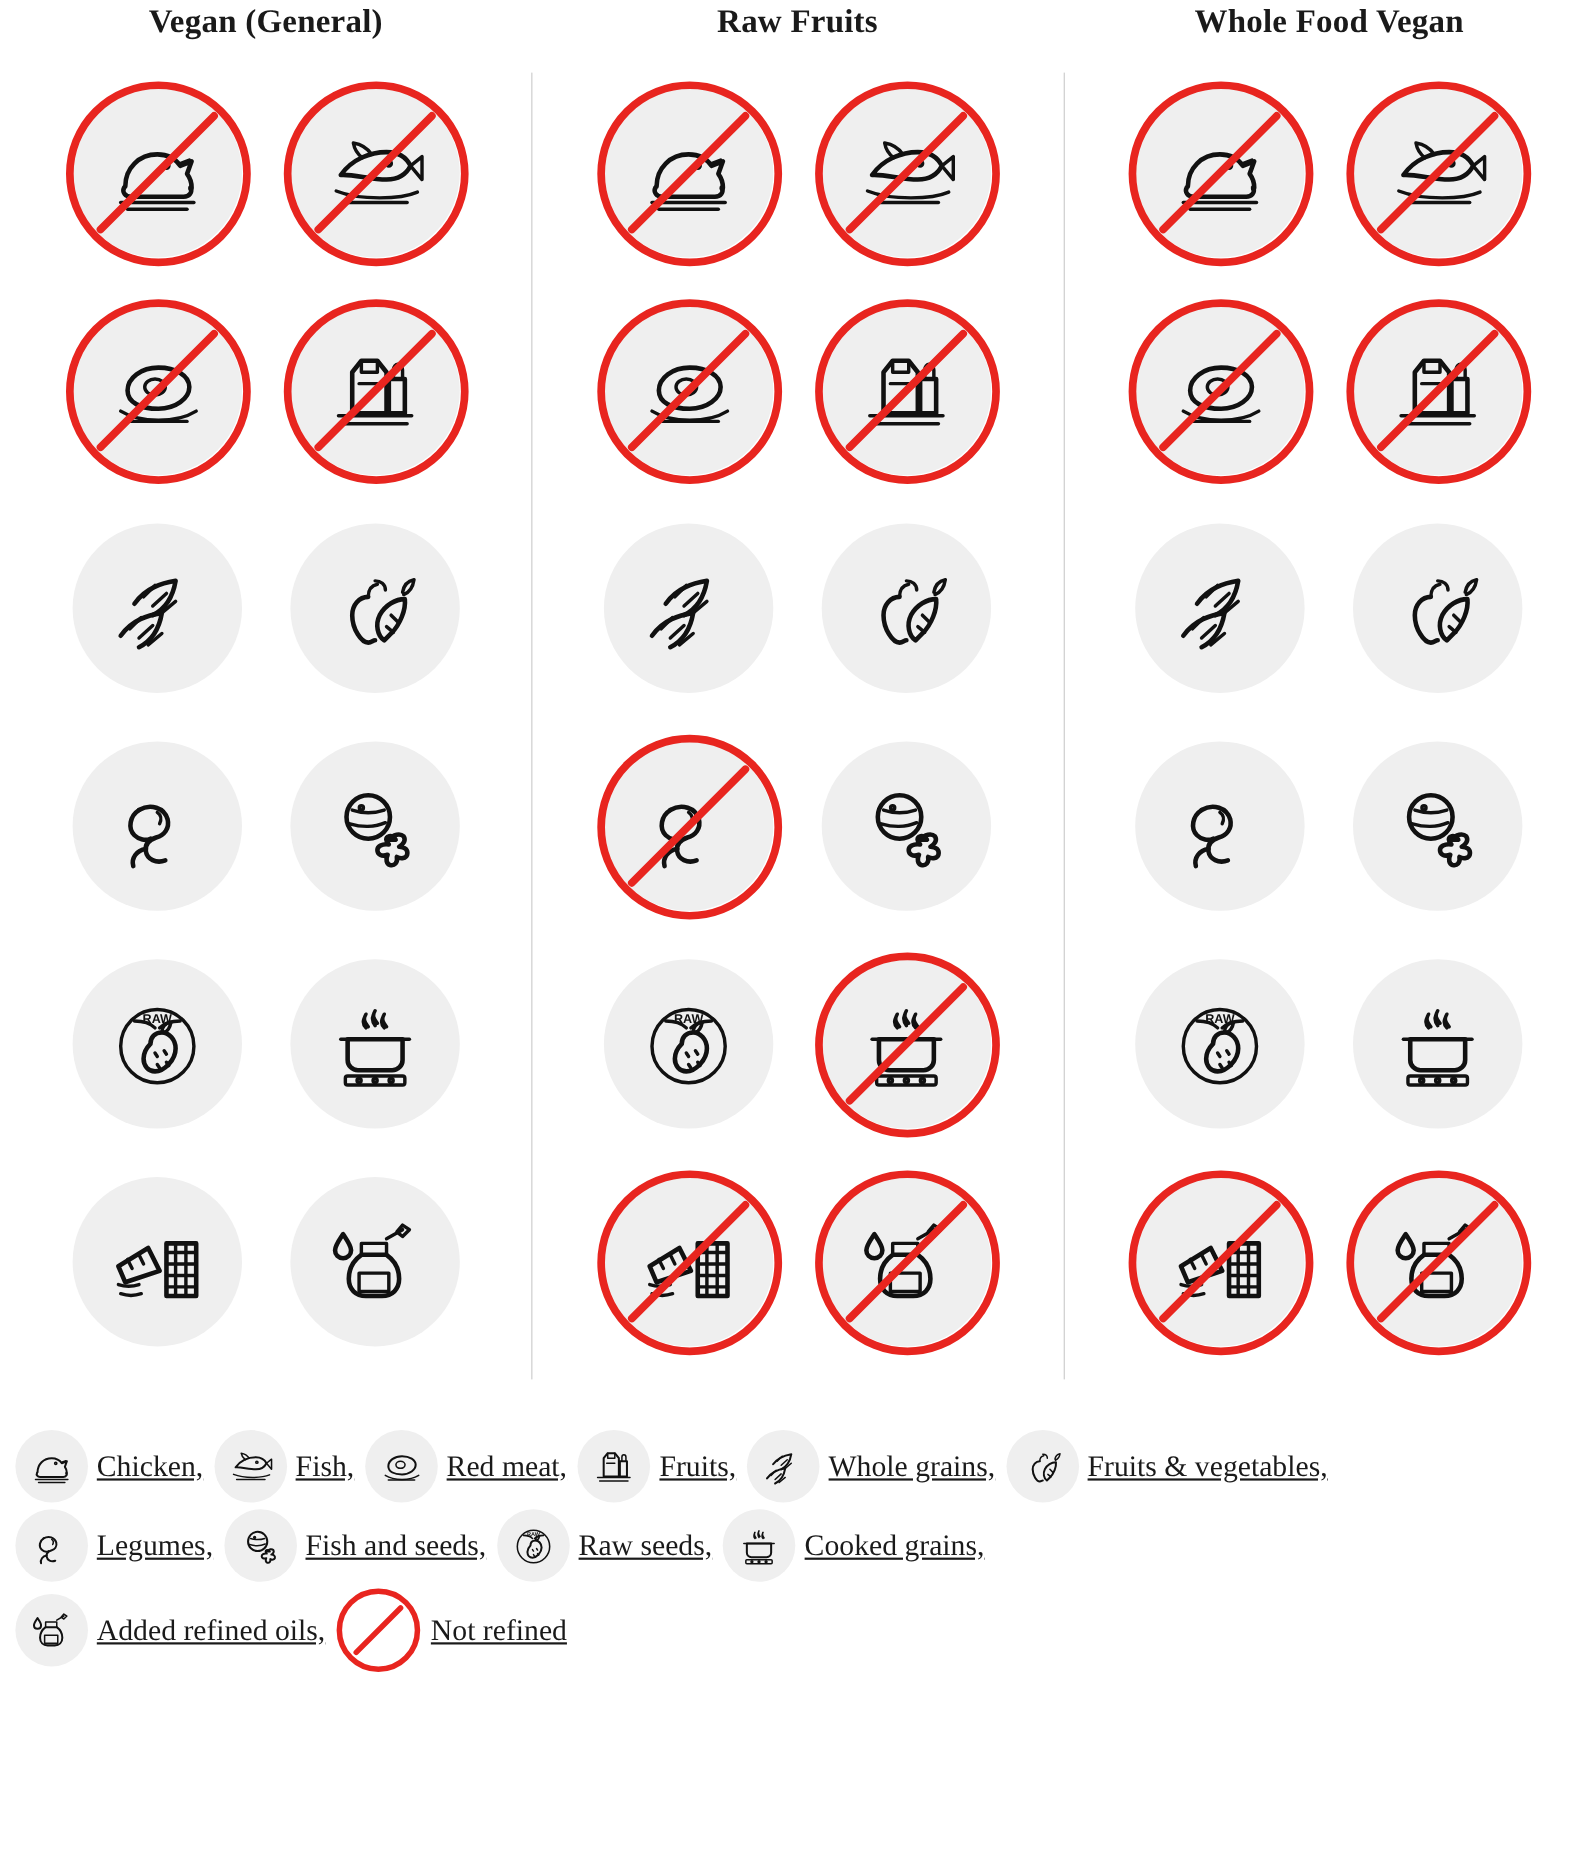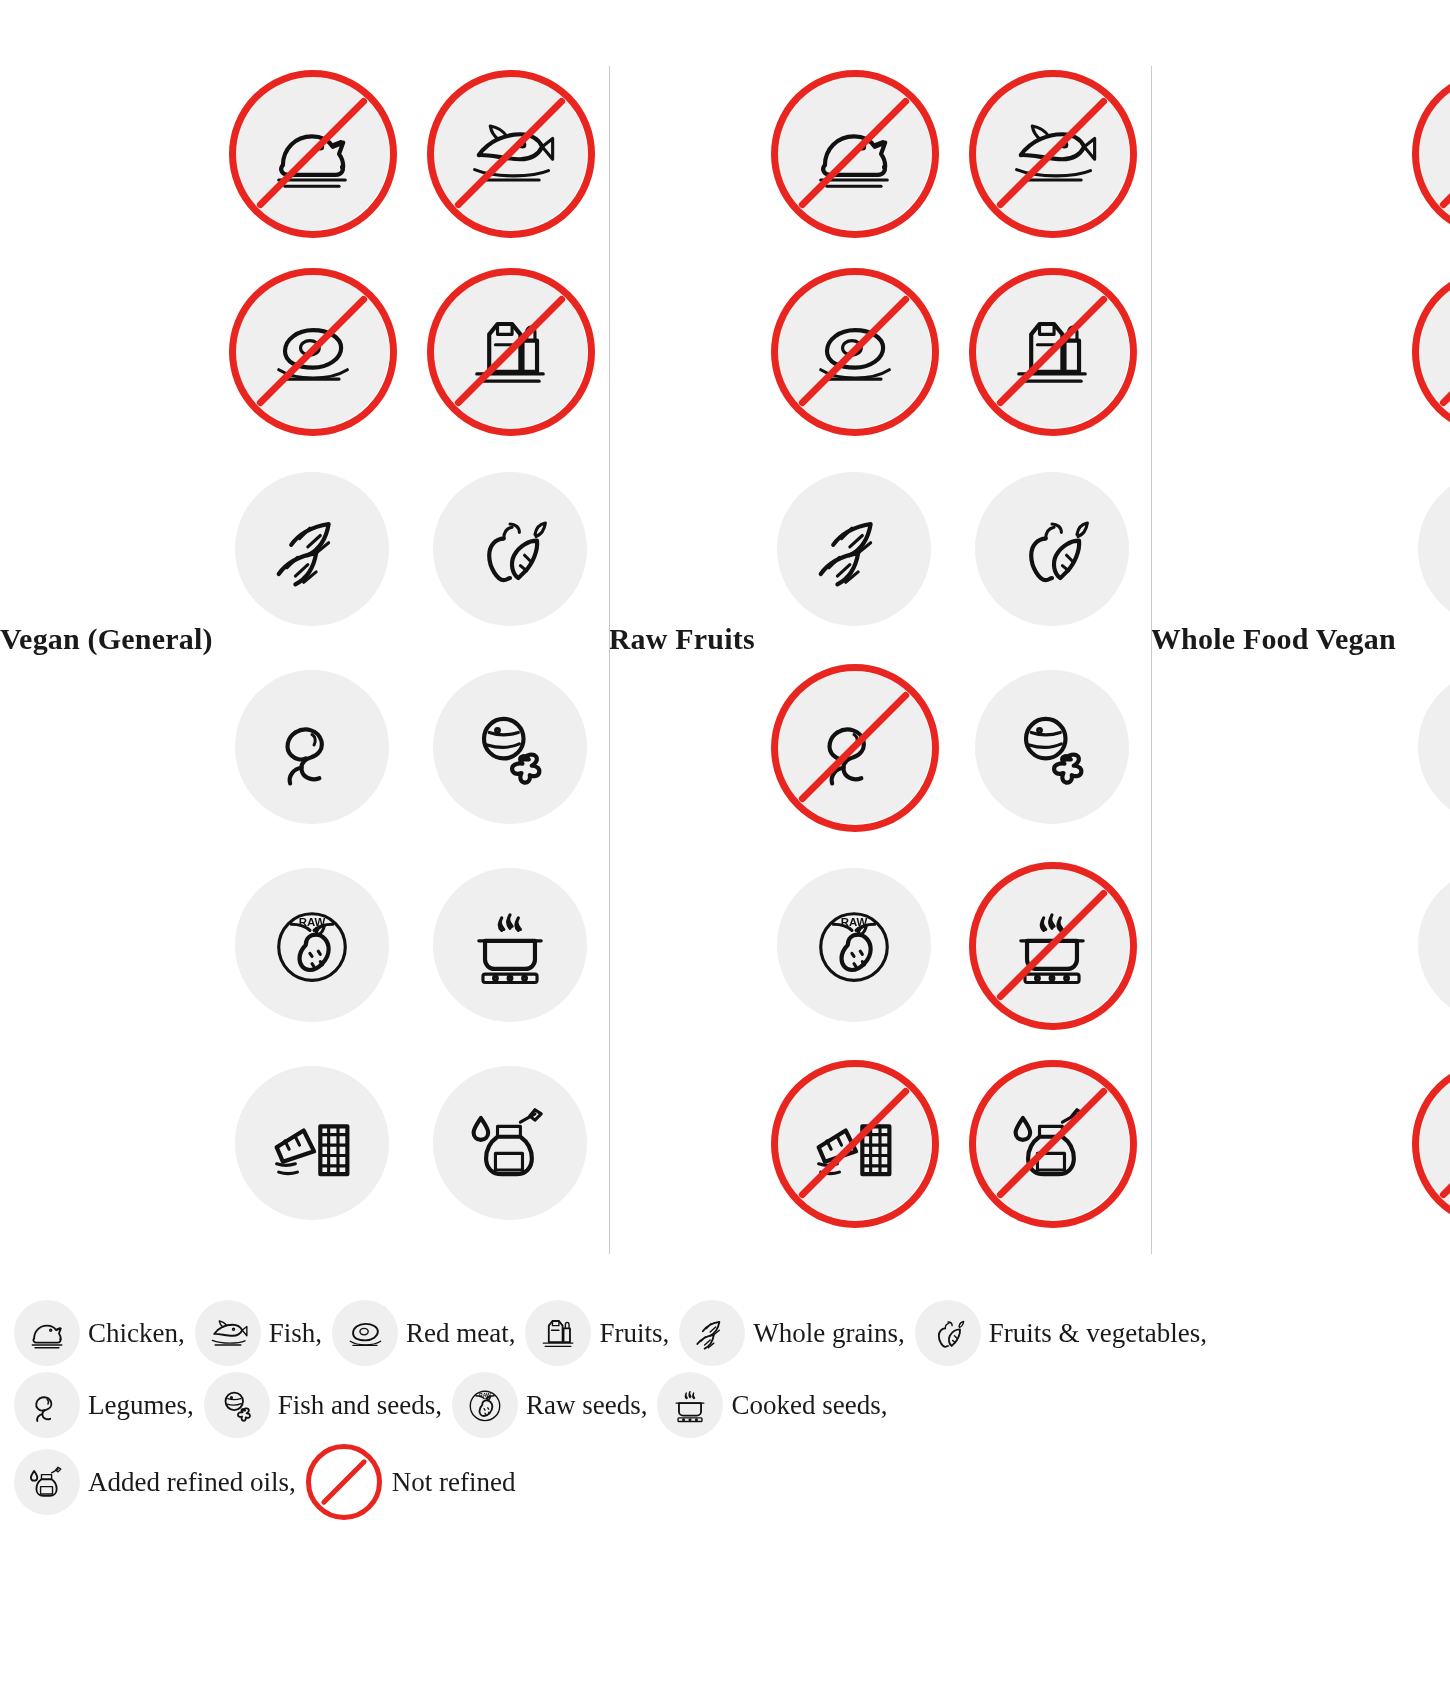--- a/index.html
+++ b/index.html
@@ -21,21 +21,21 @@
     position: relative;
     display: flex;
     width: 1450px;
     height: 1290px;
     box-sizing: border-box;
   }
   .col {
     position: relative;
     flex: 1 1 0;
     display: flex;
-    flex-direction: row;
+    flex-direction: column;
     align-items: center;
   }
   .col + .col::before {
     content: "";
     position: absolute;
     left: 0;
     top: 66px;
     bottom: 36px;
     width: 1px;
     background: #c9c9c9;
@@ -126,20 +126,21 @@
     position: relative;
     width: 1450px;
     padding: 10px 14px 0 14px;
     box-sizing: border-box;
   }
   .legend-row {
     display: flex;
     align-items: center;
     flex-wrap: nowrap;
     margin-bottom: 6px;
+    text-decoration: underline;
   }
   .legend-item {
     display: flex;
     align-items: center;
     margin-right: 10px;
     white-space: nowrap;
   }
   .legend-bubble {
     width: 66px;
     height: 66px;
@@ -685,21 +686,21 @@
           <svg viewBox="0 0 100 100">
             <path class="glyph-line" d="M26 46h48v18c0 5-4 9-9 9H35c-5 0-9-4-9-9z"></path>
             <path class="glyph-thin" d="M20 46h60"></path>
             <path class="glyph-thin" d="M42 36c-4-4-2-8 0-12-3 5 0 8 2 11M50 34c-4-5-2-9 0-13-3 5 0 8 2 11M58 36c-4-4-2-8 0-12-3 5 0 8 2 11"></path>
             <rect class="glyph-thin" x="24" y="78" width="52" height="8" rx="2"></rect>
             <circle class="glyph-thin" cx="36" cy="82" r="1.8"></circle>
             <circle class="glyph-thin" cx="50" cy="82" r="1.8"></circle>
             <circle class="glyph-thin" cx="64" cy="82" r="1.8"></circle>
           </svg>
         </div>
-        <span class="legend-label">Cooked seeds,</span>
+        <span class="legend-label">Cooked grains,</span>
       </div>
     </div>
     <div class="legend-row">
       <div class="legend-item">
         <div class="legend-bubble">
           <svg viewBox="0 0 100 100">
             <path class="glyph-line" d="M38 44h22c7 5 11 13 11 21 0 9-6 15-15 15H42c-9 0-15-6-15-15 0-8 4-16 11-21z"></path>
             <path class="glyph-thin" d="M38 44V34h22v10"></path>
             <path class="glyph-thin" d="M60 30l14-8"></path>
             <path class="glyph-thin" d="M74 18l6 4-6 6-5-4z"></path>

